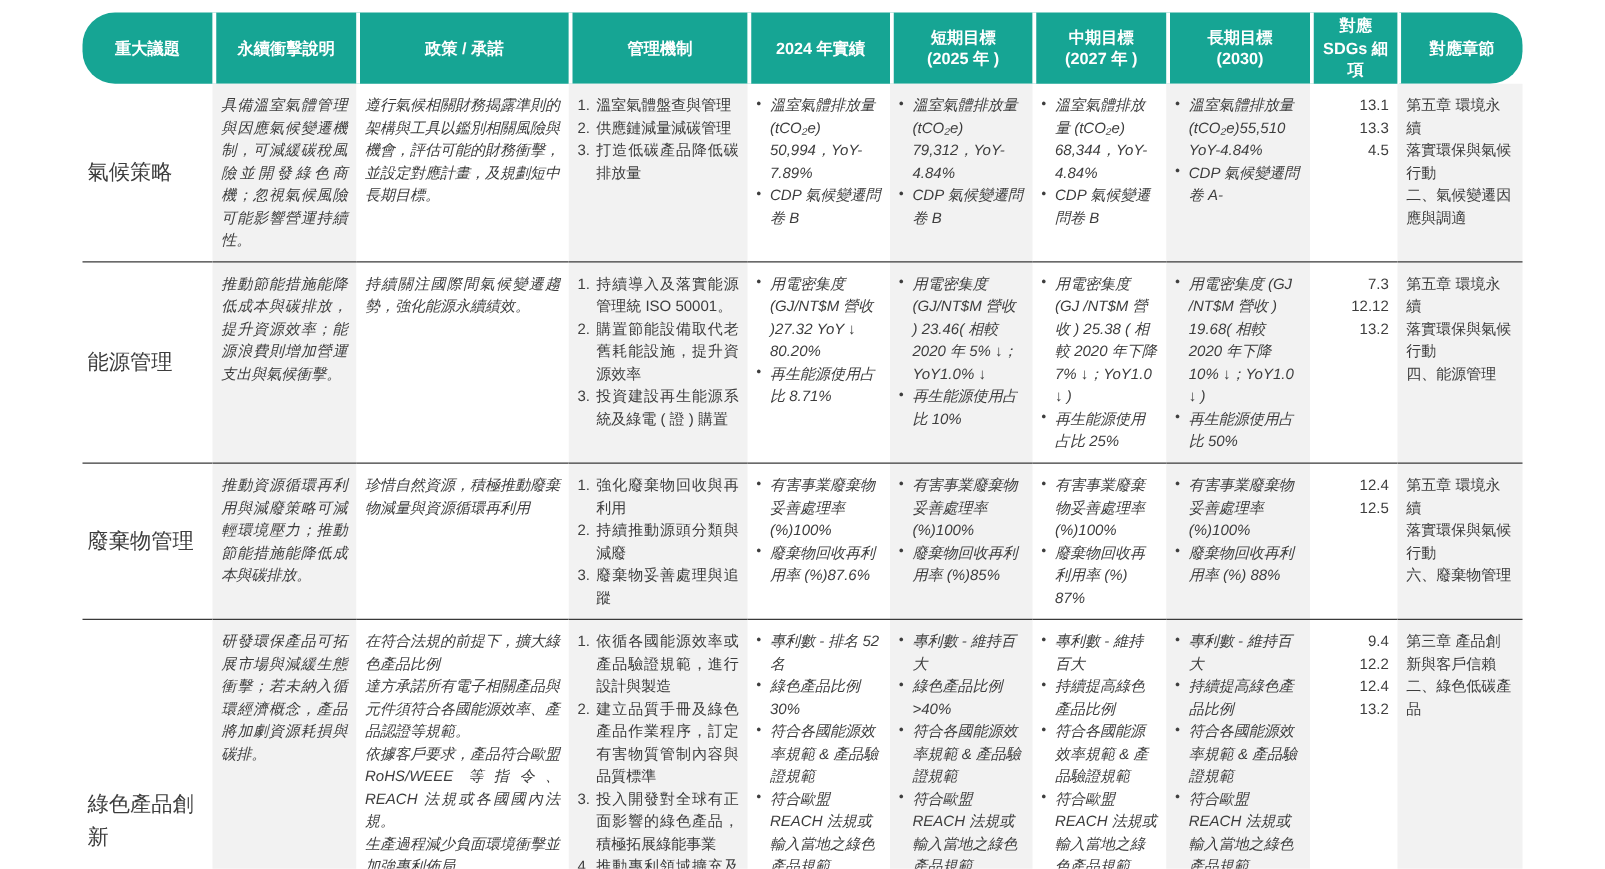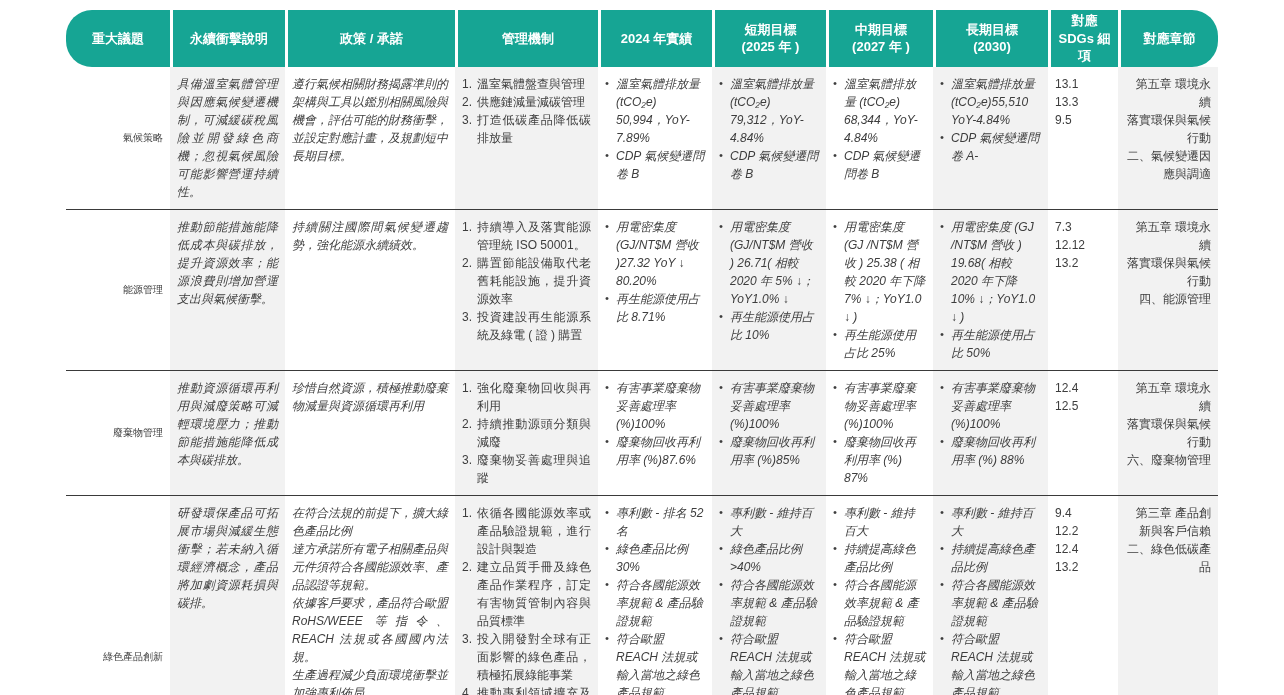--- a/index.html
+++ b/index.html
@@ -12,35 +12,35 @@
   col.c5{width:114px}col.c6{width:114px}col.c7{width:107px}col.c8{width:115px}
   col.c9{width:70px}col.c10{width:100px}
   th{background:#16a594;color:#fff;font-size:13px;font-weight:bold;
      height:52px;vertical-align:middle;text-align:center;white-space:pre-line;
      line-height:1.35;padding:2px 2px;border-left:3px solid #fff;}
   th:first-child{border-left:none;border-radius:26px 0 0 26px;margin-top:44px;}
   th:last-child{border-radius:0 26px 26px 0;margin-top:35px;}
   td{vertical-align:top;font-size:12px;line-height:1.5;padding:8px 7px;
      word-break:break-word;}
   td.band{background:#f2f2f2;}
-  td.pre{white-space:pre-line;text-align:right;}
+  td.pre{white-space:pre-line;}
   td.justify{text-align:justify;font-style:italic;}
-  td.col-issue{vertical-align:middle;padding-left:4px;font-size:10px;}
+  td.col-issue{vertical-align:middle;padding-left:4px;font-size:17px;}
   td.col-sdgs{text-align:center;}
   tr.body-row:nth-child(1){height:123px}
   tr.body-row:nth-child(2){height:128px}
   tr.body-row:nth-child(3){height:101px}
   tr.body-row:nth-child(4){height:274px}
   tr.body-row + tr.body-row td{border-top:1.5px solid #3a3a3a;}
   .numlist{counter-reset:n;}
   .numlist .li{counter-increment:n;position:relative;padding-left:15px;text-align:justify;}
   .numlist .li::before{content:counter(n) ". ";position:absolute;left:0;}
   .bullets .li{position:relative;padding-left:11px;font-style:italic;}
   .bullets .li::before{content:"•";position:absolute;left:0;font-size:11px;}
-  .lines .li{text-align:left;}
+  .lines .li{text-align:right;}
 </style>
 </head>
 <body>
 
 <div class="page">
   <table>
     <colgroup>
       <col class="c1">
         <col class="c2">
         <col class="c3">
@@ -103,21 +103,21 @@
           <td class="band">
             <div class="bullets">
               <div class="li">溫室氣體排放量 (tCO₂e)55,510 YoY-4.84%</div>
               <div class="li">CDP 氣候變遷問卷 A-</div>
             </div>
           </td>
           <td class="col-sdgs">
             <div class="lines">
               <div class="li">13.1</div>
               <div class="li">13.3</div>
-              <div class="li">9.5</div>
+              <div class="li">4.5</div>
             </div>
           </td>
           <td class="band pre">第五章 環境永續
 落實環保與氣候行動
 二、氣候變遷因應與調適</td>
         </tr>
         <tr class="body-row">
           <td class="col-issue pre">能源管理</td>
           <td class="band justify pre">推動節能措施能降低成本與碳排放，提升資源效率；能源浪費則增加營運支出與氣候衝擊。</td>
           <td class="justify pre">持續關注國際間氣候變遷趨勢，強化能源永續績效。</td>
@@ -129,21 +129,21 @@
             </div>
           </td>
           <td class="">
             <div class="bullets">
               <div class="li">用電密集度 (GJ/NT$M 營收 )27.32 YoY ↓ 80.20%</div>
               <div class="li">再生能源使用占比 8.71%</div>
             </div>
           </td>
           <td class="band">
             <div class="bullets">
-              <div class="li">用電密集度 (GJ/NT$M 營收 ) 26.71( 相較 2020 年 5% ↓；YoY1.0% ↓</div>
+              <div class="li">用電密集度 (GJ/NT$M 營收 ) 23.46( 相較 2020 年 5% ↓；YoY1.0% ↓</div>
               <div class="li">再生能源使用占比 10%</div>
             </div>
           </td>
           <td class="">
             <div class="bullets">
               <div class="li">用電密集度 (GJ /NT$M 營收 ) 25.38 ( 相較 2020 年下降 7% ↓；YoY1.0 ↓ )</div>
               <div class="li">再生能源使用占比 25%</div>
             </div>
           </td>
           <td class="band">

